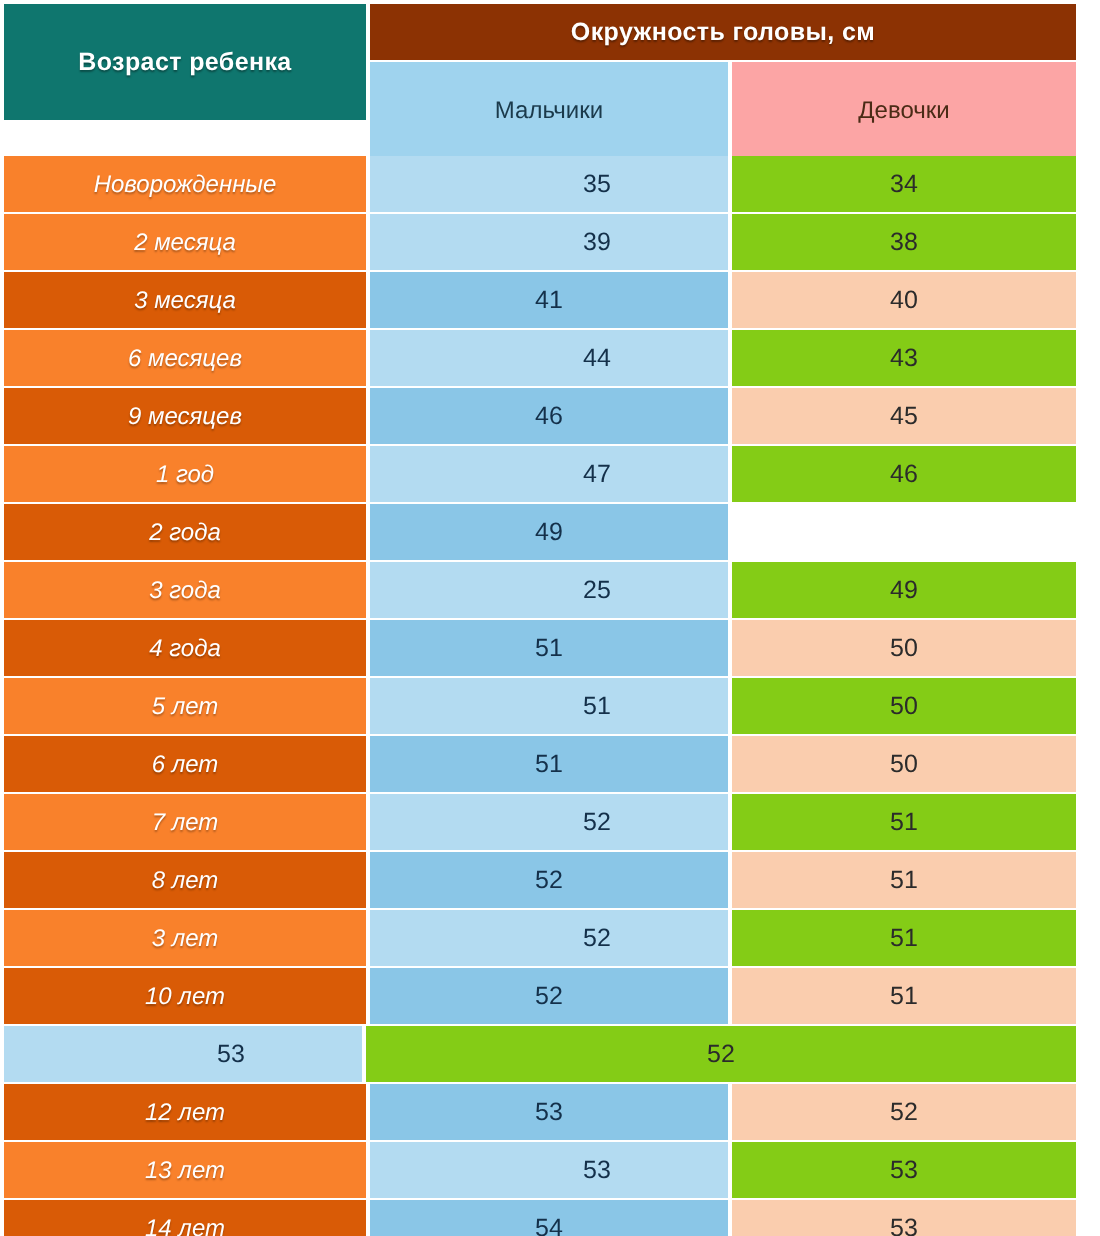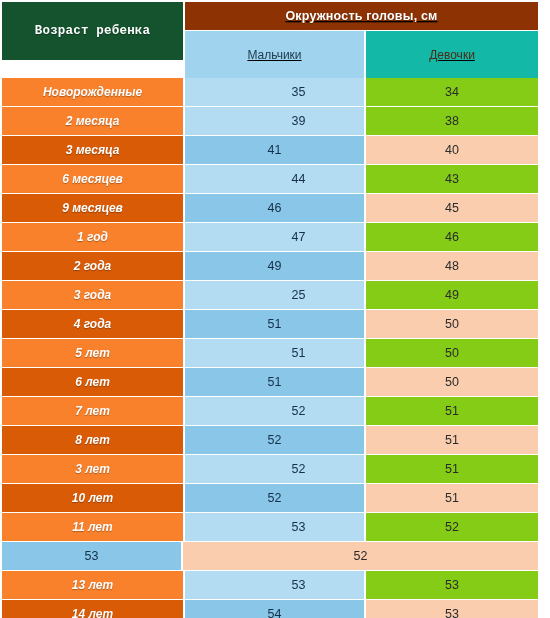--- a/index.html
+++ b/index.html
@@ -23,38 +23,36 @@
 
   
   .thead {
     display: flex;
     width: 100%;
   }
   .th-age {
     width: 183px;
     flex: 0 0 183px;
     height: 58px;
-    background: #14532d;
+    background: #0f766e;
     color: #ffffff;
     display: flex;
     align-items: center;
     justify-content: center;
     font-size: 12.5px;
     font-weight: bold;
     letter-spacing: .2px;
     text-shadow: 0 1px 1px rgba(0,0,0,.35);
     box-sizing: border-box;
     border-right: 2px solid #ffffff;
-    font-family: Liberation Mono, monospace;
   }
   .th-right {
     flex: 1 1 auto;
     display: flex;
     flex-direction: column;
-    text-decoration: underline;
   }
   .th-title {
     height: 29px;
     background: #8C3203;
     color: #ffffff;
     display: flex;
     align-items: center;
     justify-content: center;
     font-size: 12.5px;
     font-weight: bold;
@@ -75,21 +73,21 @@
     justify-content: center;
     font-size: 12px;
     color: #1b3a4b;
     box-sizing: border-box;
   }
   .th-boys {
     background: #9FD3EE;
     border-right: 2px solid #ffffff;
   }
   .th-girls {
-    background: #14b8a6;
+    background: #fca5a5;
     color: #4a2b16;
     flex: 1 1 auto;
     width: auto;
   }
 
   
   .tbody { width: 100%; }
 
   .row {
     display: flex;
@@ -102,21 +100,21 @@
   .c-age {
     flex: 0 0 183px;
     width: 183px;
     display: flex;
     align-items: center;
     justify-content: center;
     box-sizing: border-box;
     border-right: 2px solid #ffffff;
     color: #ffffff;
     font-size: 12px;
-    font-weight: bold;
+    font-weight: normal;
     font-style: italic;
     text-shadow: 0 1px 1px rgba(0,0,0,.3);
   }
   .c-boys {
     flex: 0 0 181px;
     width: 181px;
     display: flex;
     align-items: center;
     justify-content: center;
     box-sizing: border-box;
@@ -185,21 +183,20 @@
         <div class="c-girls">45</div>
       </div>
       <div class="row band-a">
         <div class="c-age">1 год</div>
         <div class="c-boys">47</div>
         <div class="c-girls">46</div>
       </div>
       <div class="row band-b">
         <div class="c-age">2 года</div>
         <div class="c-boys">49</div>
-        <div class="c-girls">48</div>
       </div>
       <div class="row band-a">
         <div class="c-age">3 года</div>
         <div class="c-boys">25</div>
         <div class="c-girls">49</div>
       </div>
       <div class="row band-b">
         <div class="c-age">4 года</div>
         <div class="c-boys">51</div>
         <div class="c-girls">50</div>
@@ -228,25 +225,25 @@
         <div class="c-age">3 лет</div>
         <div class="c-boys">52</div>
         <div class="c-girls">51</div>
       </div>
       <div class="row band-b">
         <div class="c-age">10 лет</div>
         <div class="c-boys">52</div>
         <div class="c-girls">51</div>
       </div>
       <div class="row band-a">
-        <div class="c-age">11 лет</div>
         <div class="c-boys">53</div>
         <div class="c-girls">52</div>
       </div>
       <div class="row band-b">
+        <div class="c-age">12 лет</div>
         <div class="c-boys">53</div>
         <div class="c-girls">52</div>
       </div>
       <div class="row band-a">
         <div class="c-age">13 лет</div>
         <div class="c-boys">53</div>
         <div class="c-girls">53</div>
       </div>
       <div class="row band-b">
         <div class="c-age">14 лет</div>

